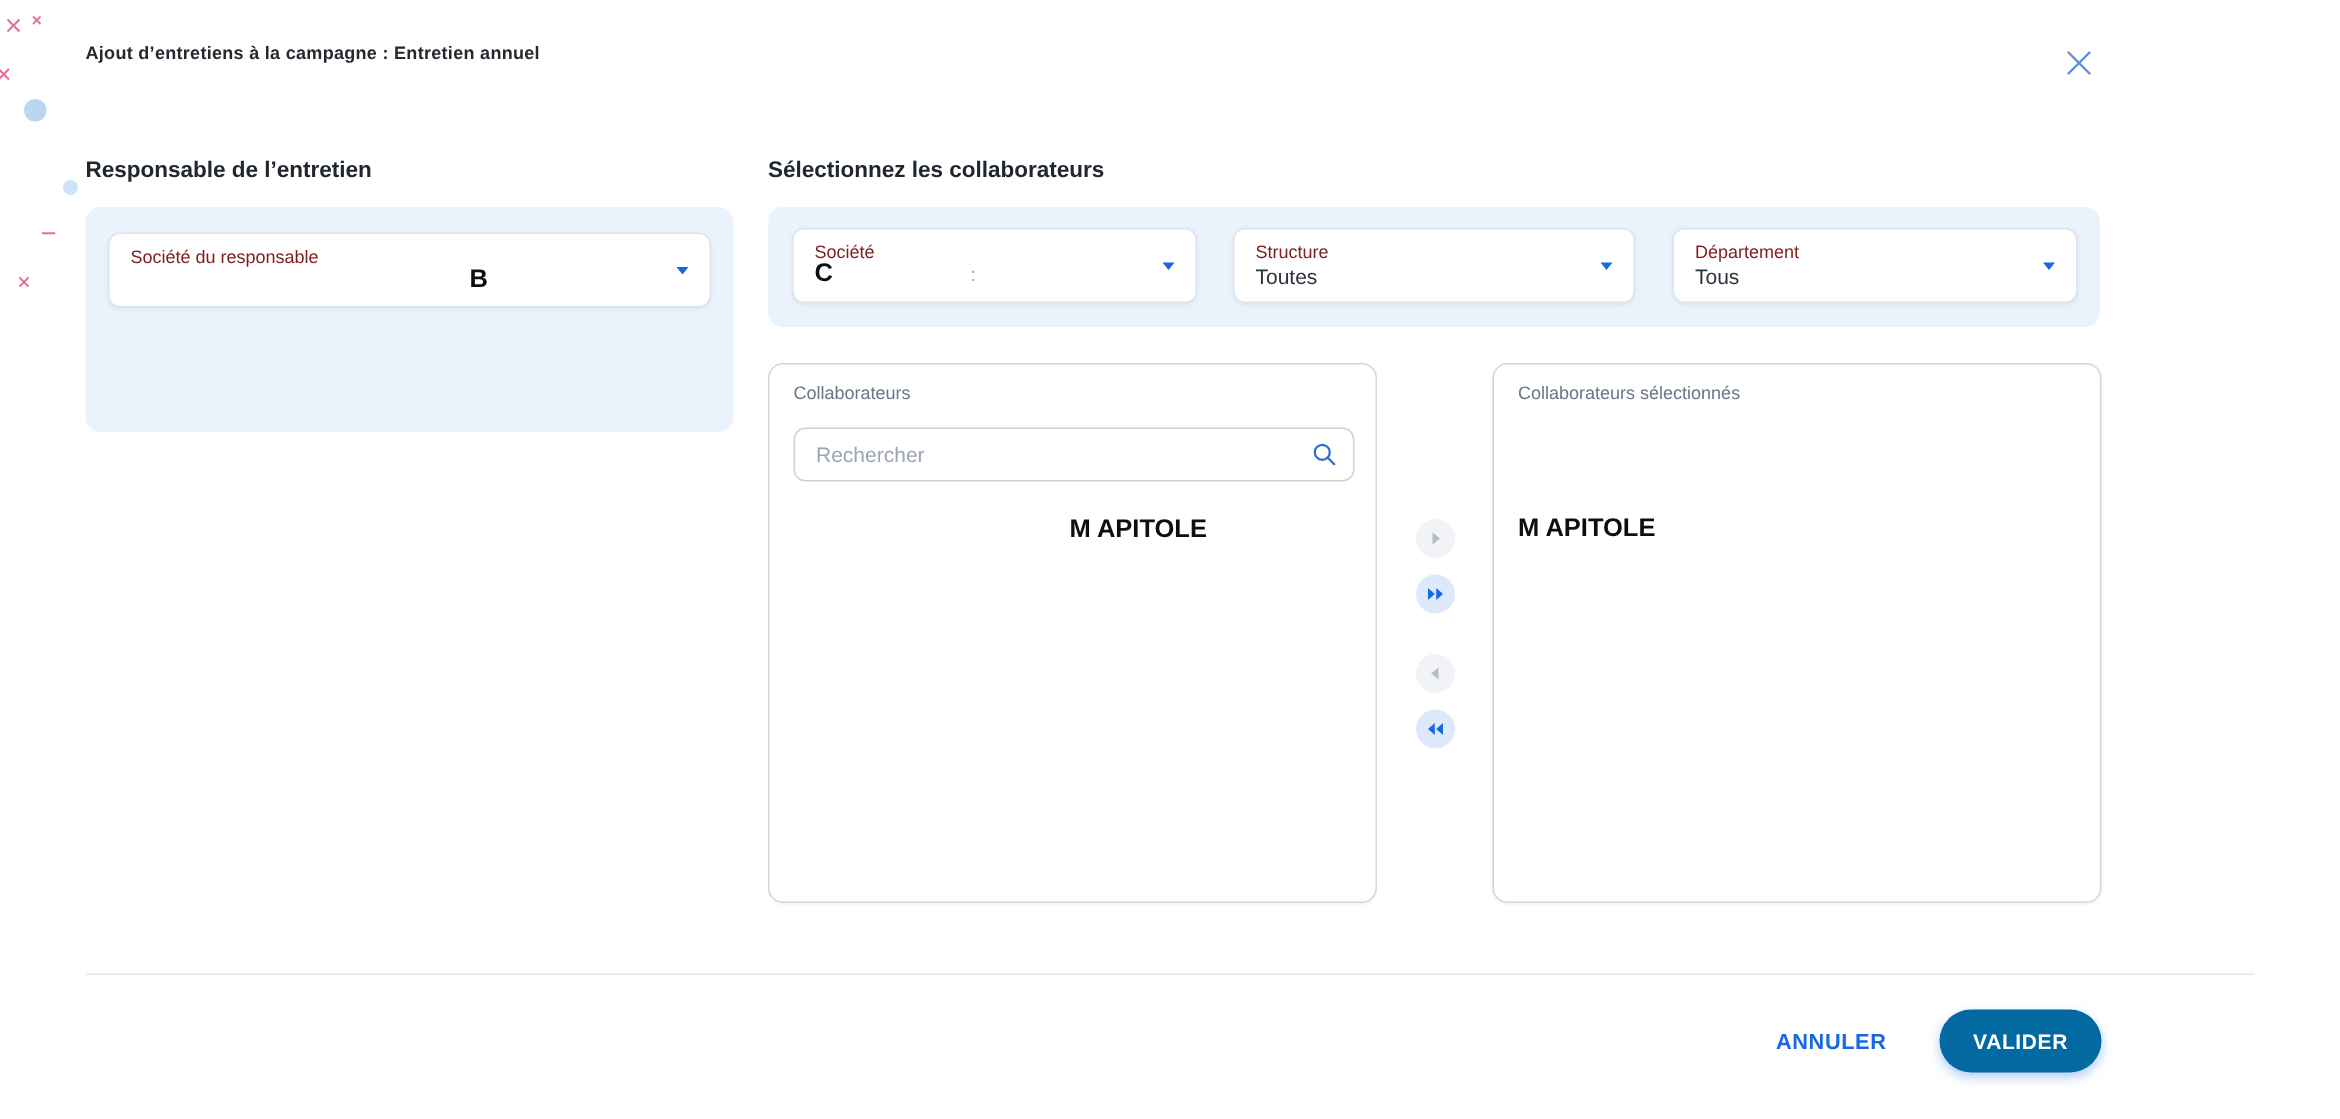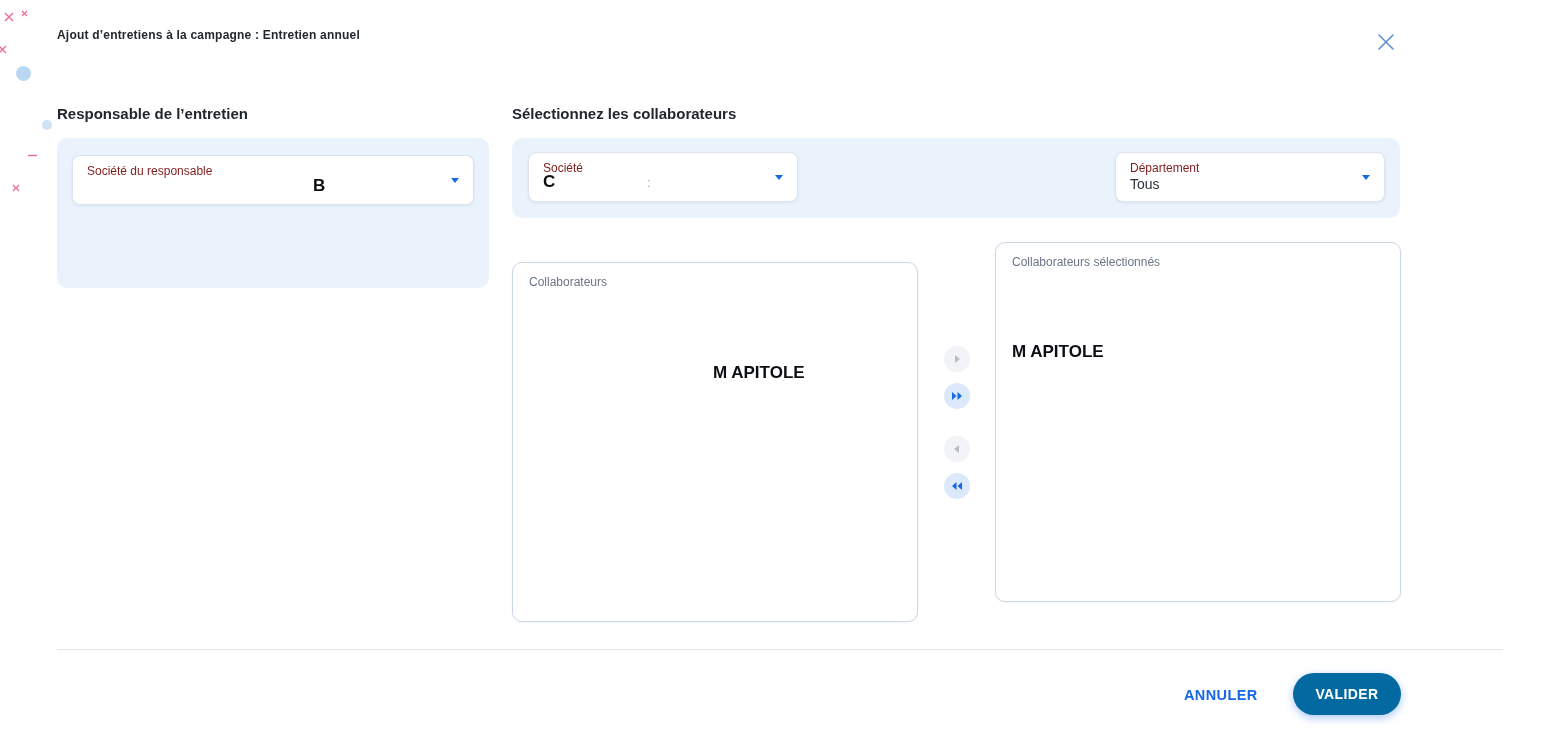--- a/index.html
+++ b/index.html
@@ -70,21 +70,21 @@
   
   .dd-societe     { left:528px;  top:152px; width:270px; height:50px; }
   .dd-structure   { left:822px;  top:152px; width:268px; height:50px; }
   .dd-departement { left:1115px; top:152px; width:270px; height:50px; }
 
   
   .listbox {
     position:absolute; background:#fff; border:1px solid #ccd7e4; border-radius:10px;
     box-shadow:0 1px 2px rgba(25,60,110,.05);
   }
-  .listbox-available { left:512px; top:242px; width:406px; height:360px;margin-top:20px; }
+  .listbox-available { left:512px; top:242px; width:406px; height:360px; }
   .listbox-selected  { left:995px; top:242px; width:406px; height:360px; }
   .listbox .box-label {
     position:absolute; left:16px; top:12px; font-size:12px; color:#6a7586;
   }
   .search {
     position:absolute; left:16px; top:42px; width:374px; height:36px;
     border:1px solid #c8d3e0; border-radius:8px; background:#fff;
   }
   .search input {
     position:absolute; inset:0; border:none; outline:none; background:transparent;
@@ -179,28 +179,42 @@
 
   <h2 class="section-heading heading-right">Sélectionnez les collaborateurs</h2>
   <div class="panel panel-right"></div>
 
   <div class="dd dd-societe">
     <span class="lbl">Société</span>
     <span class="val bold">C</span>
     <span class="colon">:</span>
     <span class="caret"></span>
   </div>
+  <div class="dd dd-structure">
+    <span class="lbl">Structure</span>
+    <span class="val">Toutes</span>
+    <span class="caret"></span>
+  </div>
   <div class="dd dd-departement">
     <span class="lbl">Département</span>
     <span class="val">Tous</span>
     <span class="caret"></span>
   </div>
 
   <div class="listbox listbox-available">
     <span class="box-label">Collaborateurs</span>
+    <div class="search">
+      <input type="text" placeholder="Rechercher" style="">
+      <span class="mag">
+        <svg width="18" height="18" viewBox="0 0 18 18">
+          <circle cx="7.5" cy="7.5" r="5" fill="none" stroke="#2f6fd0" stroke-width="1.5"></circle>
+          <path d="M11.5 11.5 L15.5 15.5" stroke="#2f6fd0" stroke-width="1.5" stroke-linecap="round"></path>
+        </svg>
+      </span>
+    </div>
     <div class="item">M APITOLE</div>
   </div>
 
   <button class="xfer xfer-r1 disabled">
     <svg width="10" height="10" viewBox="0 0 10 10">
         <path d="M3 1 L8 5 L3 9 Z" fill="#b7bdc6"></path>
       </svg>
   </button>
   <button class="xfer xfer-r2 enabled">
     <svg width="12" height="10" viewBox="0 0 12 10">

